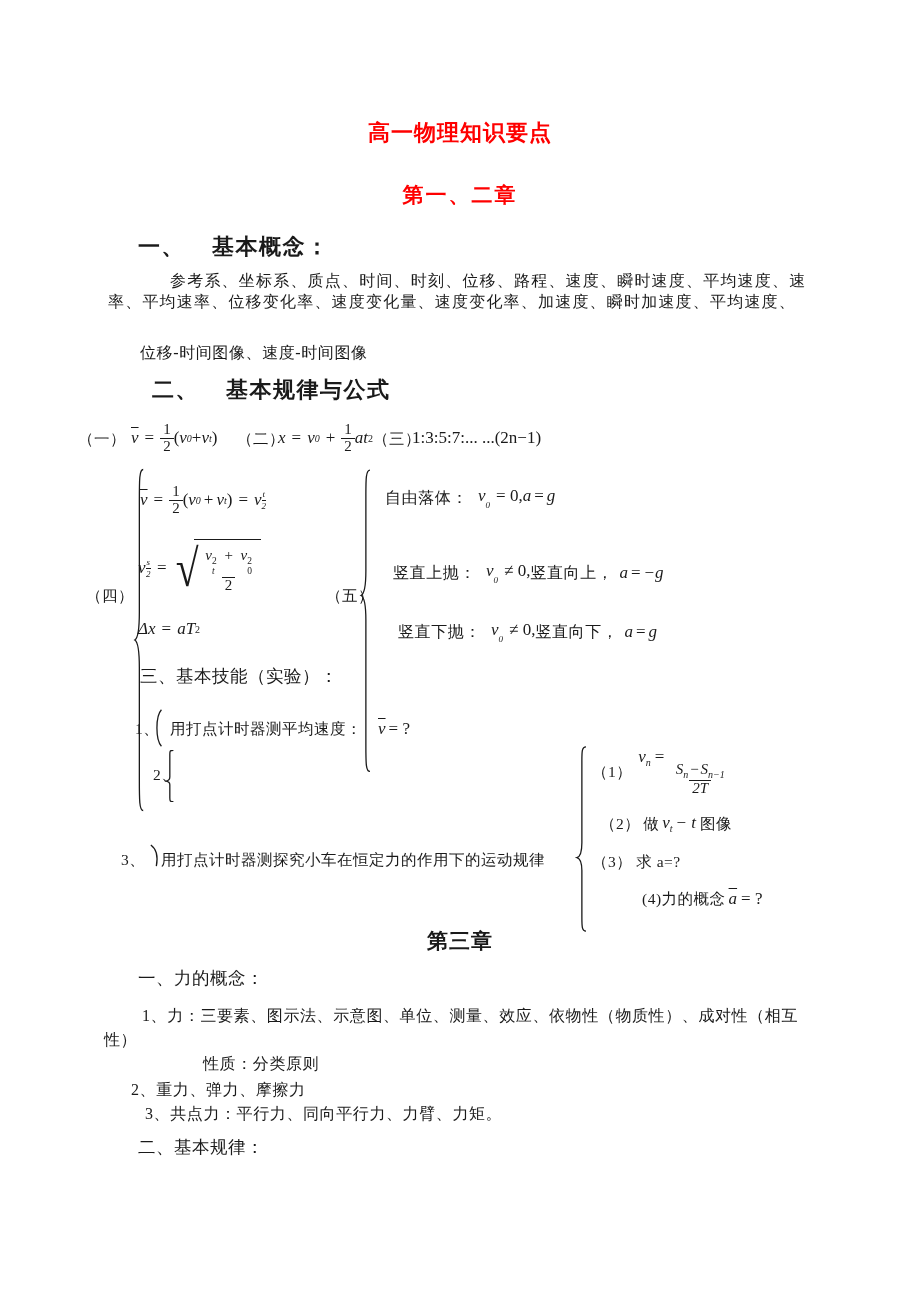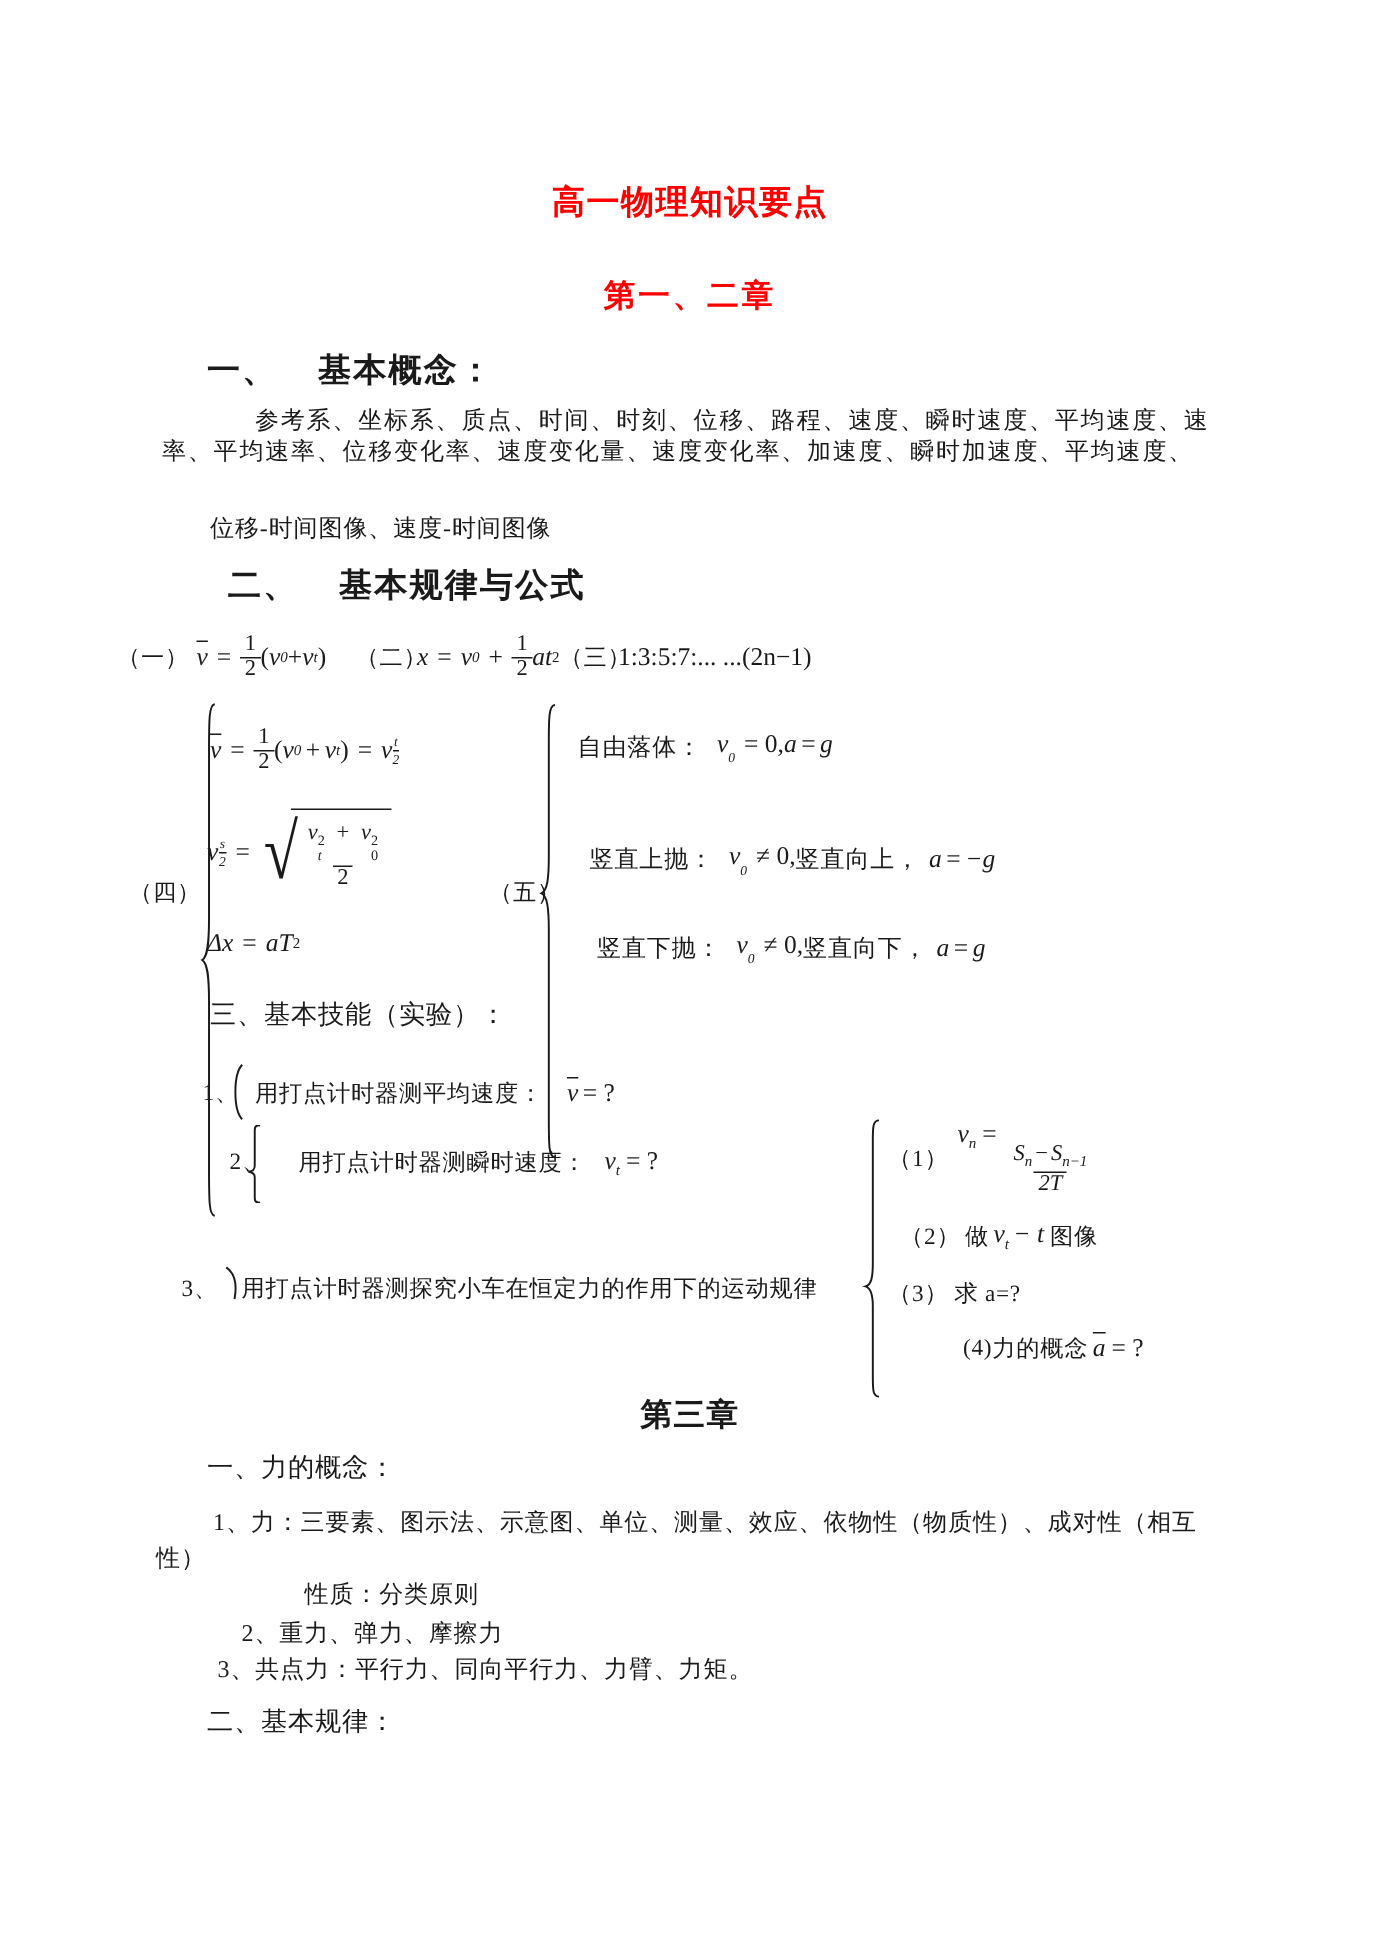--- a/index.html
+++ b/index.html
@@ -1,21 +1,21 @@
 <!DOCTYPE html>
 <html><head>
 <meta charset="utf-8">
 <style>
   html,body { margin:0; padding:0; background:#ffffff; }
   .page { position:relative; width:920px; height:1302px; background:#ffffff; overflow:hidden;
           font-family:"Liberation Serif", serif; color:#1a1a1a; }
   .ln { position:absolute; line-height:1.25; white-space:nowrap; }
   .center { left:0; width:920px; text-align:center; }
   .red { color:#fe0000; }
-  .b { font-weight:700; }
+  .b { font-weight:700;font-family:Liberation Mono, monospace; }
   .doctitle { font-size:22px; letter-spacing:1px; }
   .chap { font-size:21px; letter-spacing:2px; }
   .h18 { font-size:22px; letter-spacing:1.5px; font-weight:700; }
   .h17 { font-size:17.5px; letter-spacing:0.5px; font-weight:400; }
   .t16 { font-size:16px; letter-spacing:1.2px; }
   .t16b { font-size:16px; letter-spacing:0.6px; }
   .t15 { font-size:15.5px; letter-spacing:0.5px; }
   .tab { margin-left:27px; }
   
   .m { font-family:"Liberation Serif", serif; font-size:17px; letter-spacing:0; }
@@ -214,25 +214,20 @@
       <span class="sp" style="width:16px"></span>
     <span class="m"><span class="ov it">v</span><span class="sp" style="width:3px"></span><span>= ?</span></span>
   </div>
 
   <div class="ln t15" style="left:153px; top:765px">2、</div>
   <div class="brace" style="left:163px; top:750px; width:13px; height:52px">
     <svg viewBox="0 0 20 100" preserveAspectRatio="none">
         <path d="M16 0.5 C10.5 0.5 10.5 3 10.5 8 L10.5 52 C10.5 57 9 59.4 4 60 C9 60.6 10.5 63 10.5 67 L10.5 92 C10.5 97 10.5 99.5 16 99.5" fill="none" stroke="#1a1a1a" stroke-width="1.3" vector-effect="non-scaling-stroke"></path>
       </svg>
   </div>
-  <div class="mrow" style="left:199px; top:762px; height:26px">
-    <span class="t15">用打点计时器测瞬时速度：</span>
-      <span class="sp" style="width:12px"></span>
-    <span class="m"><span class="it">v</span><sub class="s">t</sub><span class="sp" style="width:4px"></span><span>= ?</span></span>
-  </div>
 
   <div class="ln t15" style="left:121px; top:850px">3、</div>
   <div class="brace" style="left:149px; top:843px; width:11px; height:25px">
     <svg viewBox="0 0 12 26" preserveAspectRatio="none">
         <path d="M2 2 C8 6 10 14 8 24" fill="none" stroke="#1a1a1a" stroke-width="1.3" vector-effect="non-scaling-stroke"></path>
       </svg>
   </div>
   <div class="ln t15" style="left:161px; top:850px">用打点计时器测探究小车在恒定力的作用下的运动规律</div>
 
   <div class="brace" style="left:574px; top:746px; width:15px; height:186px">
@@ -268,17 +263,17 @@
     <span class="t15">力的概念</span>
       <span class="sp" style="width:3px"></span>
     <span class="m"><span class="ov it">a</span><span class="sp" style="width:4px"></span><span>= ?</span></span>
   </div>
 
   <div class="ln center b" style="top:930px; font-size:21px; letter-spacing:1px">第三章</div>
   <div class="ln h17" style="left:138px; top:968px">一、力的概念：</div>
   <div class="ln" style="left:142px; top:1006px; font-size:16px; letter-spacing:0.6px">1、力：三要素、图示法、示意图、单位、测量、效应、依物性（物质性）、成对性（相互</div>
   <div class="ln t16b" style="left:104px; top:1030px">性）</div>
   <div class="ln t16b" style="left:203px; top:1054px">性质：分类原则</div>
-  <div class="ln t16b" style="left:161px; top:1080px">2、重力、弹力、摩擦力</div>
+  <div class="ln t16b" style="left:131px; top:1080px">2、重力、弹力、摩擦力</div>
   <div class="ln t16b" style="left:145px; top:1104px">3、共点力：平行力、同向平行力、力臂、力矩。</div>
   <div class="ln h17" style="left:138px; top:1137px">二、基本规律：</div>
 
 </div>
 
 </body></html>

